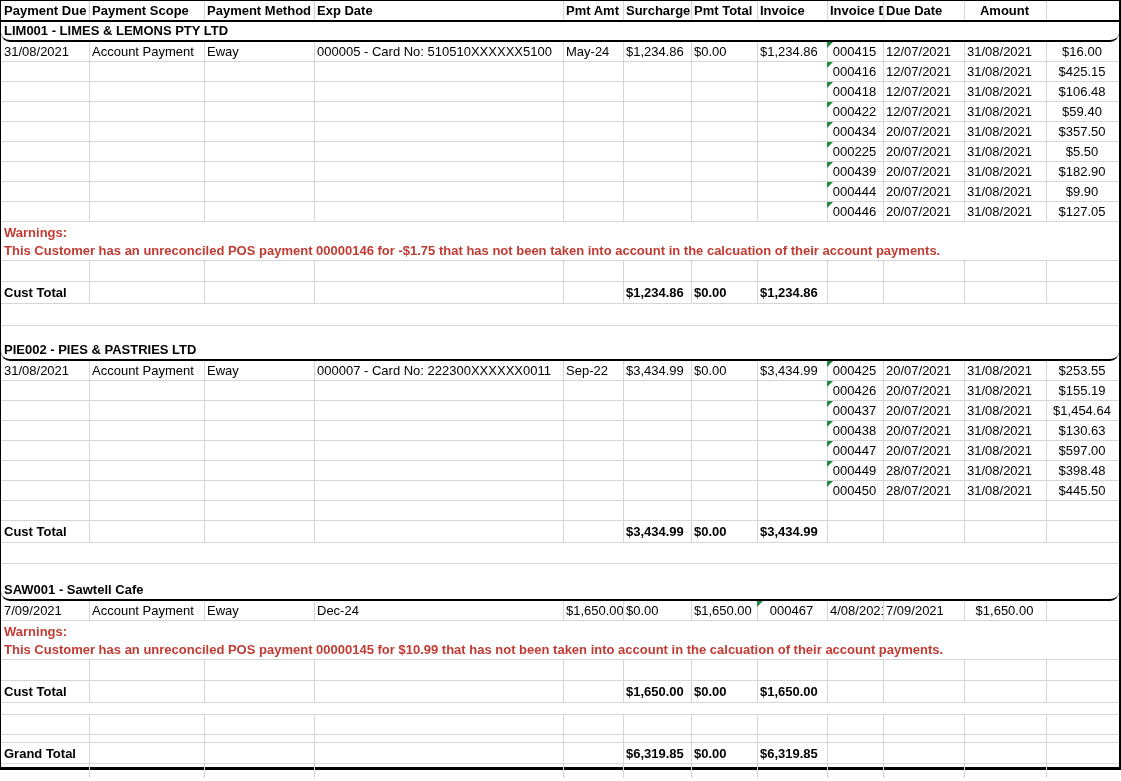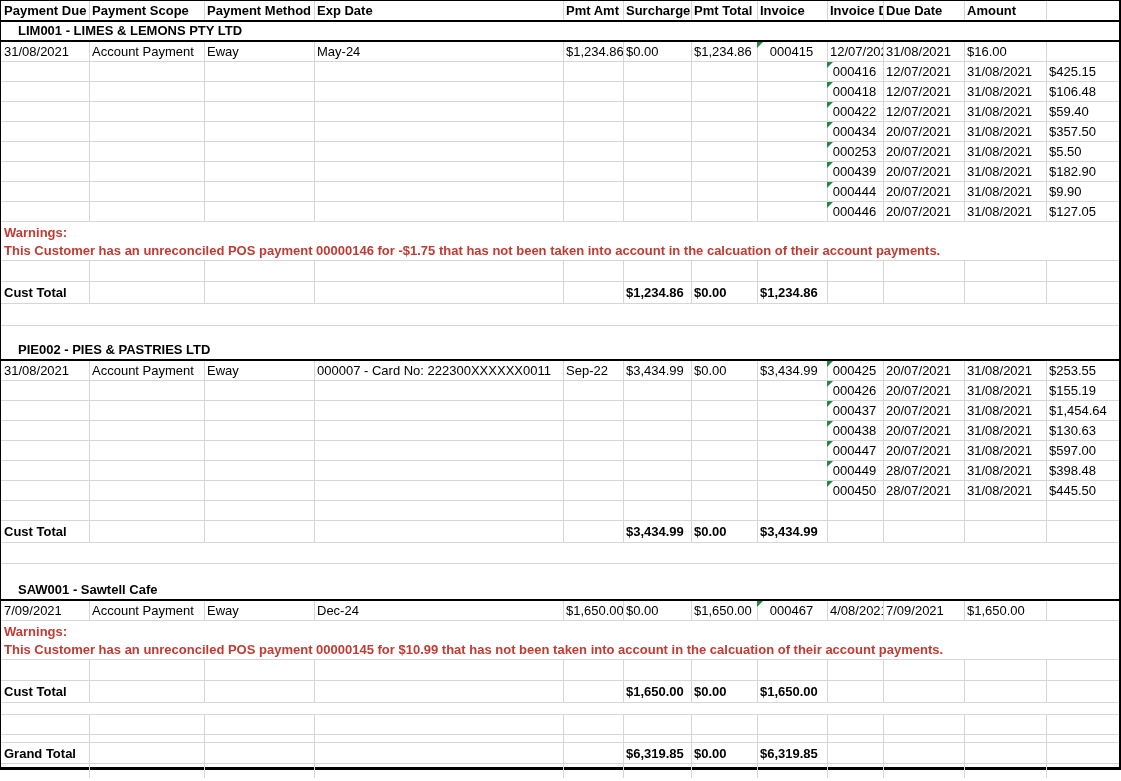--- a/index.html
+++ b/index.html
@@ -34,32 +34,32 @@
       linear-gradient(var(--grid),var(--grid)),linear-gradient(var(--grid),var(--grid)),
       linear-gradient(var(--grid),var(--grid)),linear-gradient(var(--grid),var(--grid)),
       linear-gradient(var(--grid),var(--grid)),linear-gradient(var(--grid),var(--grid)),
       linear-gradient(var(--grid),var(--grid));
     background-repeat:no-repeat;
     background-size:1px 100%;
     background-position:88px 0,203px 0,313px 0,562px 0,622px 0,690px 0,756px 0,826px 0,882px 0,963px 0,1045px 0;
   }
   .rowfull{display:block;border-bottom:1px solid var(--grid);}
   .cell{padding:0 3px;white-space:nowrap;overflow:hidden;line-height:19px;}
-  .r{text-align:left;padding-right:4px;}
+  .r{text-align:center;padding-right:4px;}
   .b{font-weight:bold;}
   .red{color:var(--red);font-weight:bold;}
   .inv{position:relative;text-align:center;padding-right:4px;}
   .tri{position:absolute;top:0;left:0;width:0;height:0;
        border-top:6px solid var(--green);border-right:6px solid transparent;}
   .gc6{grid-column:6}.gc7{grid-column:7}.gc8{grid-column:8}
   .gc9{grid-column:9}.gc10{grid-column:10}.gc11{grid-column:11}.gc12{grid-column:12}
   .h6{height:6px}.h8{height:8px}.h12{height:12px}.h15{height:15px}.h17{height:17px}
   .h18{height:18px}.h20{height:20px}.h21{height:21px}.h22{height:22px}
   .hdr{border-bottom:2px solid var(--black);}
-  .cust{border-bottom:2px solid var(--black);font-weight:bold;line-height:18px;padding:0 17px;}
+  .cust{border-bottom:2px solid var(--black);font-weight:bold;line-height:18px;padding:0 3px;border-radius:9px;}
   .noline{border-bottom:none;}
   .warnrow{line-height:17px;padding:2px 3px 0 3px;}
   #below{width:1118px;margin-left:1px;height:8px;}
 </style>
 </head>
 <body>
 
 <div id="sheet">
   <div id="report">
 
@@ -76,20 +76,21 @@
       <div class="cell b">Due Date</div>
       <div class="cell b r">Amount</div>
     </div>
 
     <div class="rowfull cust h20">LIM001 - LIMES &amp; LEMONS PTY LTD</div>
 
     <div class="row vlines h20">
       <div class="cell">31/08/2021</div>
       <div class="cell">Account Payment</div>
       <div class="cell">Eway</div>
+      <div class="cell">000005 - Card No: 510510XXXXXX5100</div>
       <div class="cell">May-24</div>
       <div class="cell">$1,234.86</div>
       <div class="cell">$0.00</div>
       <div class="cell">$1,234.86</div>
       <div class="cell inv"><span class="tri"></span><span>000415</span></div>
       <div class="cell">12/07/2021</div>
       <div class="cell">31/08/2021</div>
       <div class="cell r">$16.00</div>
     </div>
 
@@ -111,21 +112,21 @@
       <div class="cell gc11">31/08/2021</div>
       <div class="cell r gc12">$59.40</div>
     </div>
     <div class="row vlines h20">
       <div class="cell inv gc9"><span class="tri"></span><span>000434</span></div>
       <div class="cell gc10">20/07/2021</div>
       <div class="cell gc11">31/08/2021</div>
       <div class="cell r gc12">$357.50</div>
     </div>
     <div class="row vlines h20">
-      <div class="cell inv gc9"><span class="tri"></span><span>000253</span></div>
+      <div class="cell inv gc9"><span class="tri"></span><span>000225</span></div>
       <div class="cell gc10">20/07/2021</div>
       <div class="cell gc11">31/08/2021</div>
       <div class="cell r gc12">$5.50</div>
     </div>
     <div class="row vlines h20">
       <div class="cell inv gc9"><span class="tri"></span><span>000439</span></div>
       <div class="cell gc10">20/07/2021</div>
       <div class="cell gc11">31/08/2021</div>
       <div class="cell r gc12">$182.90</div>
     </div>

